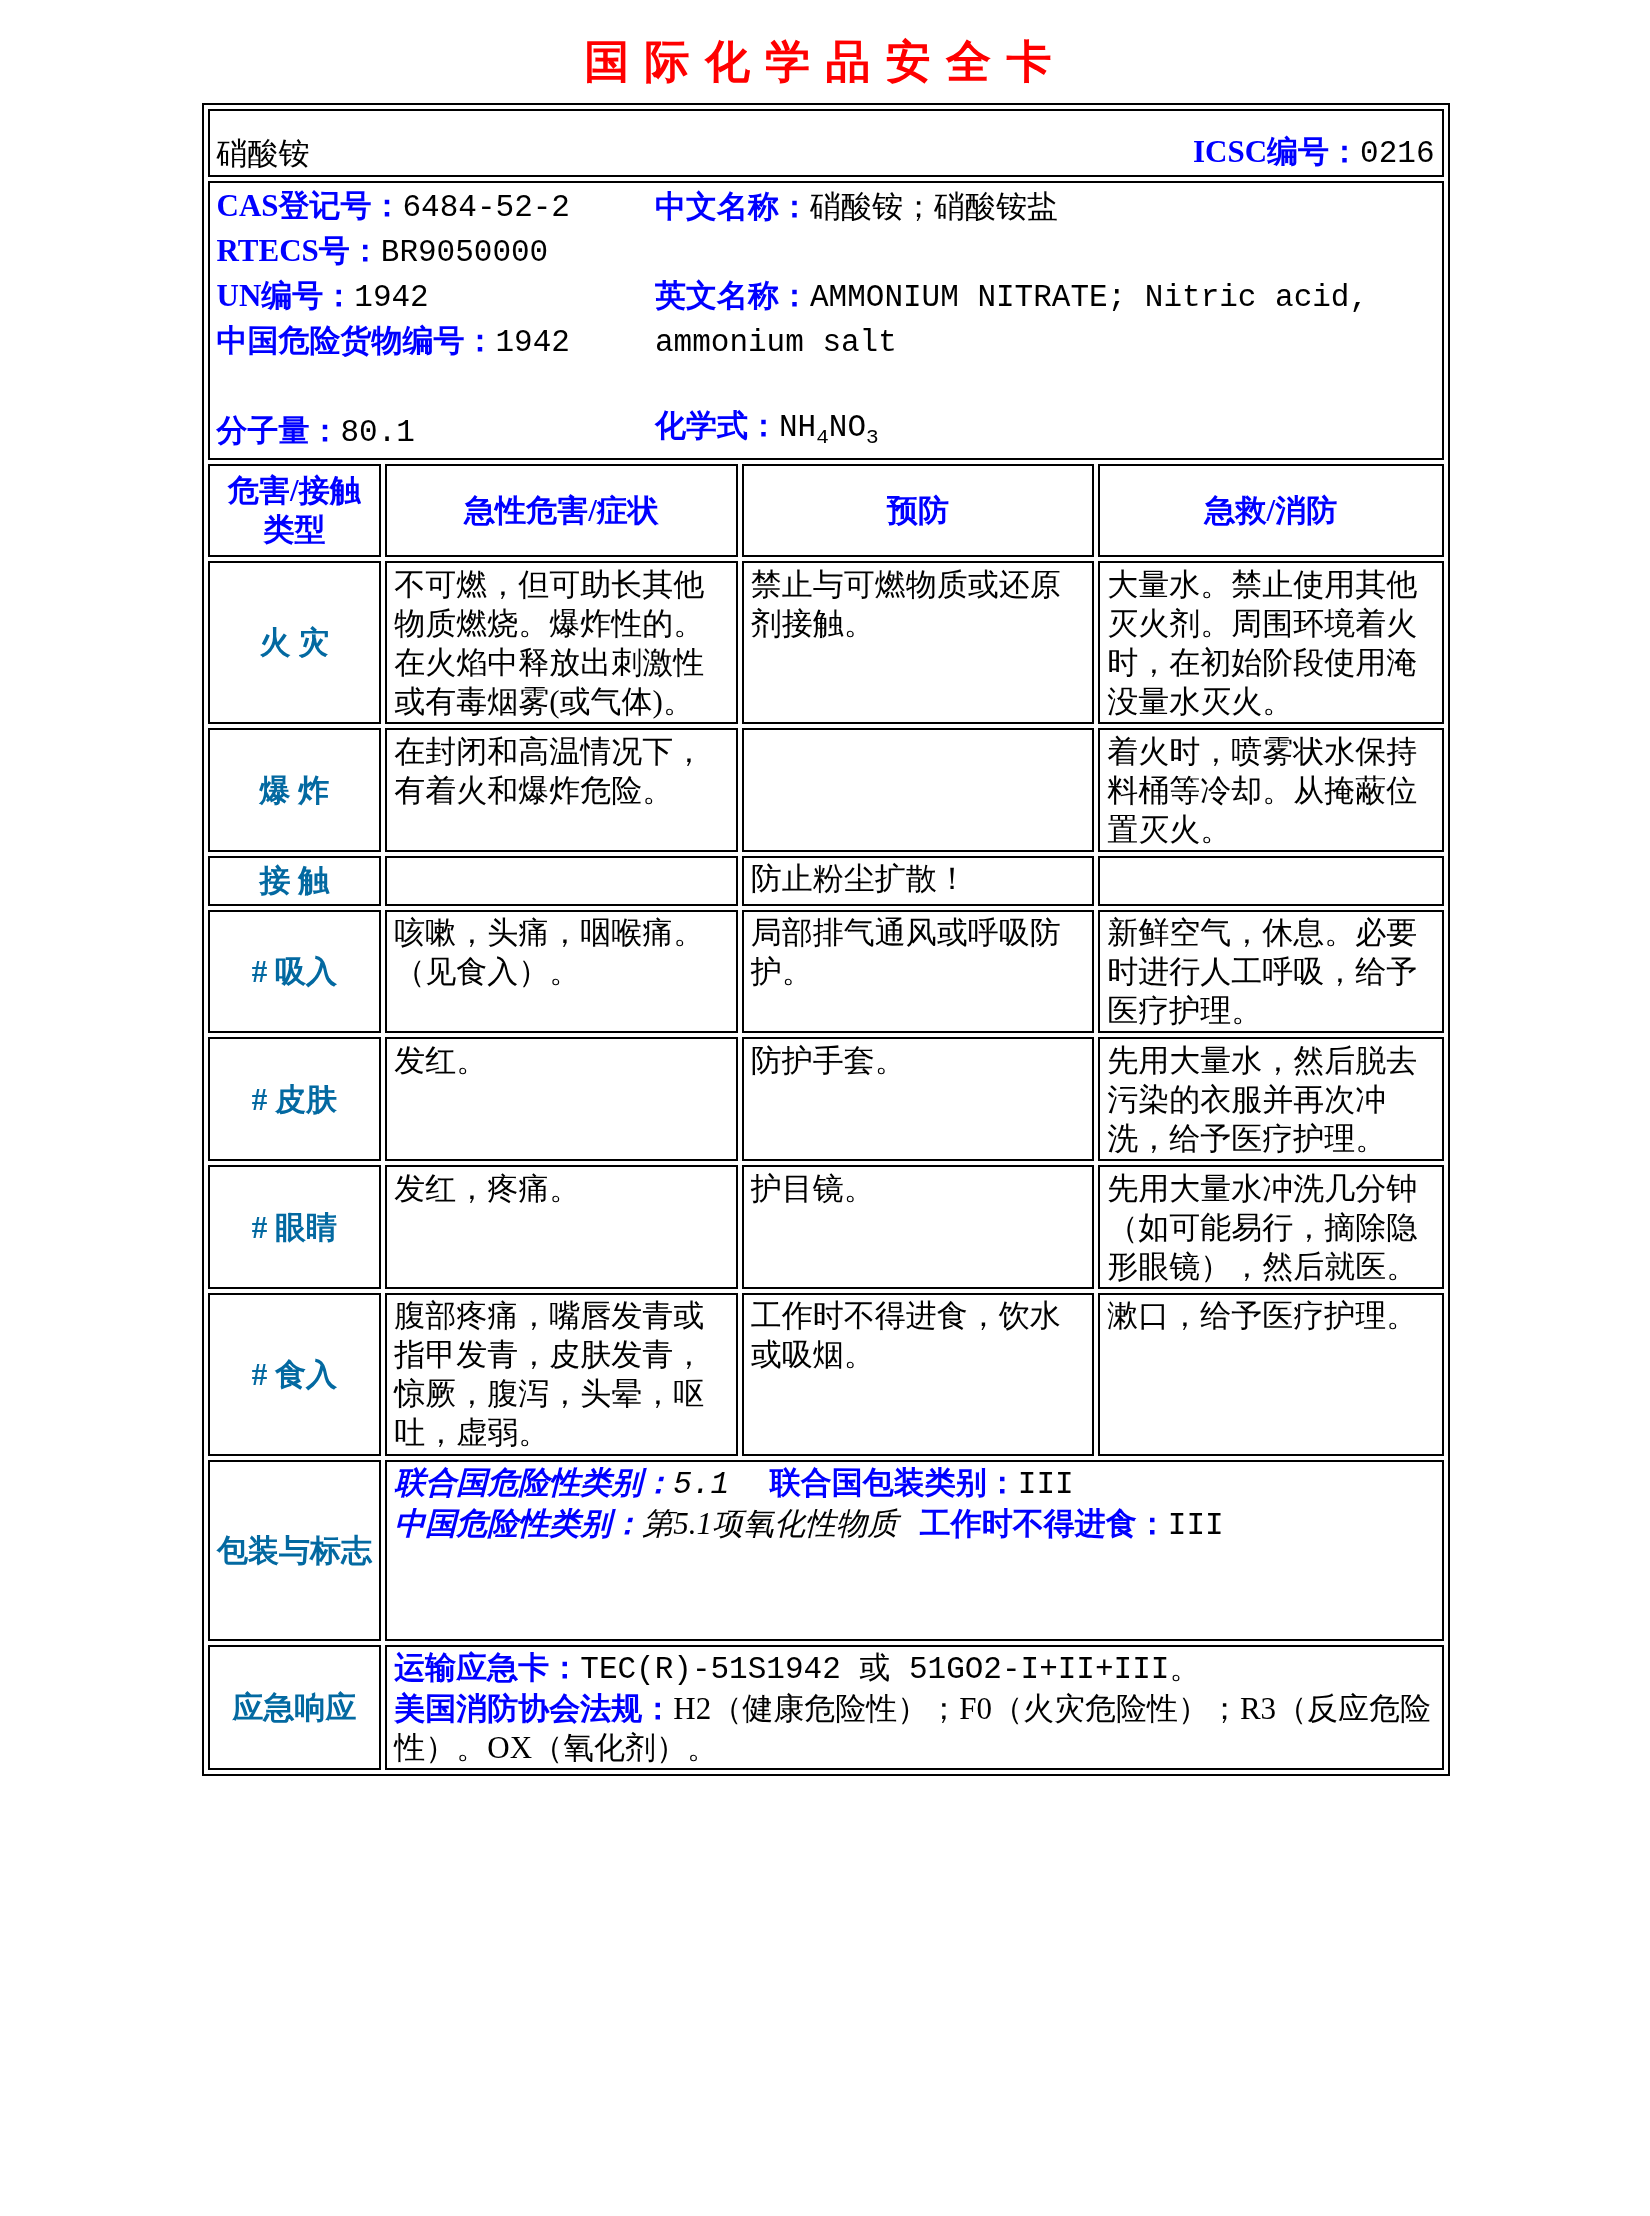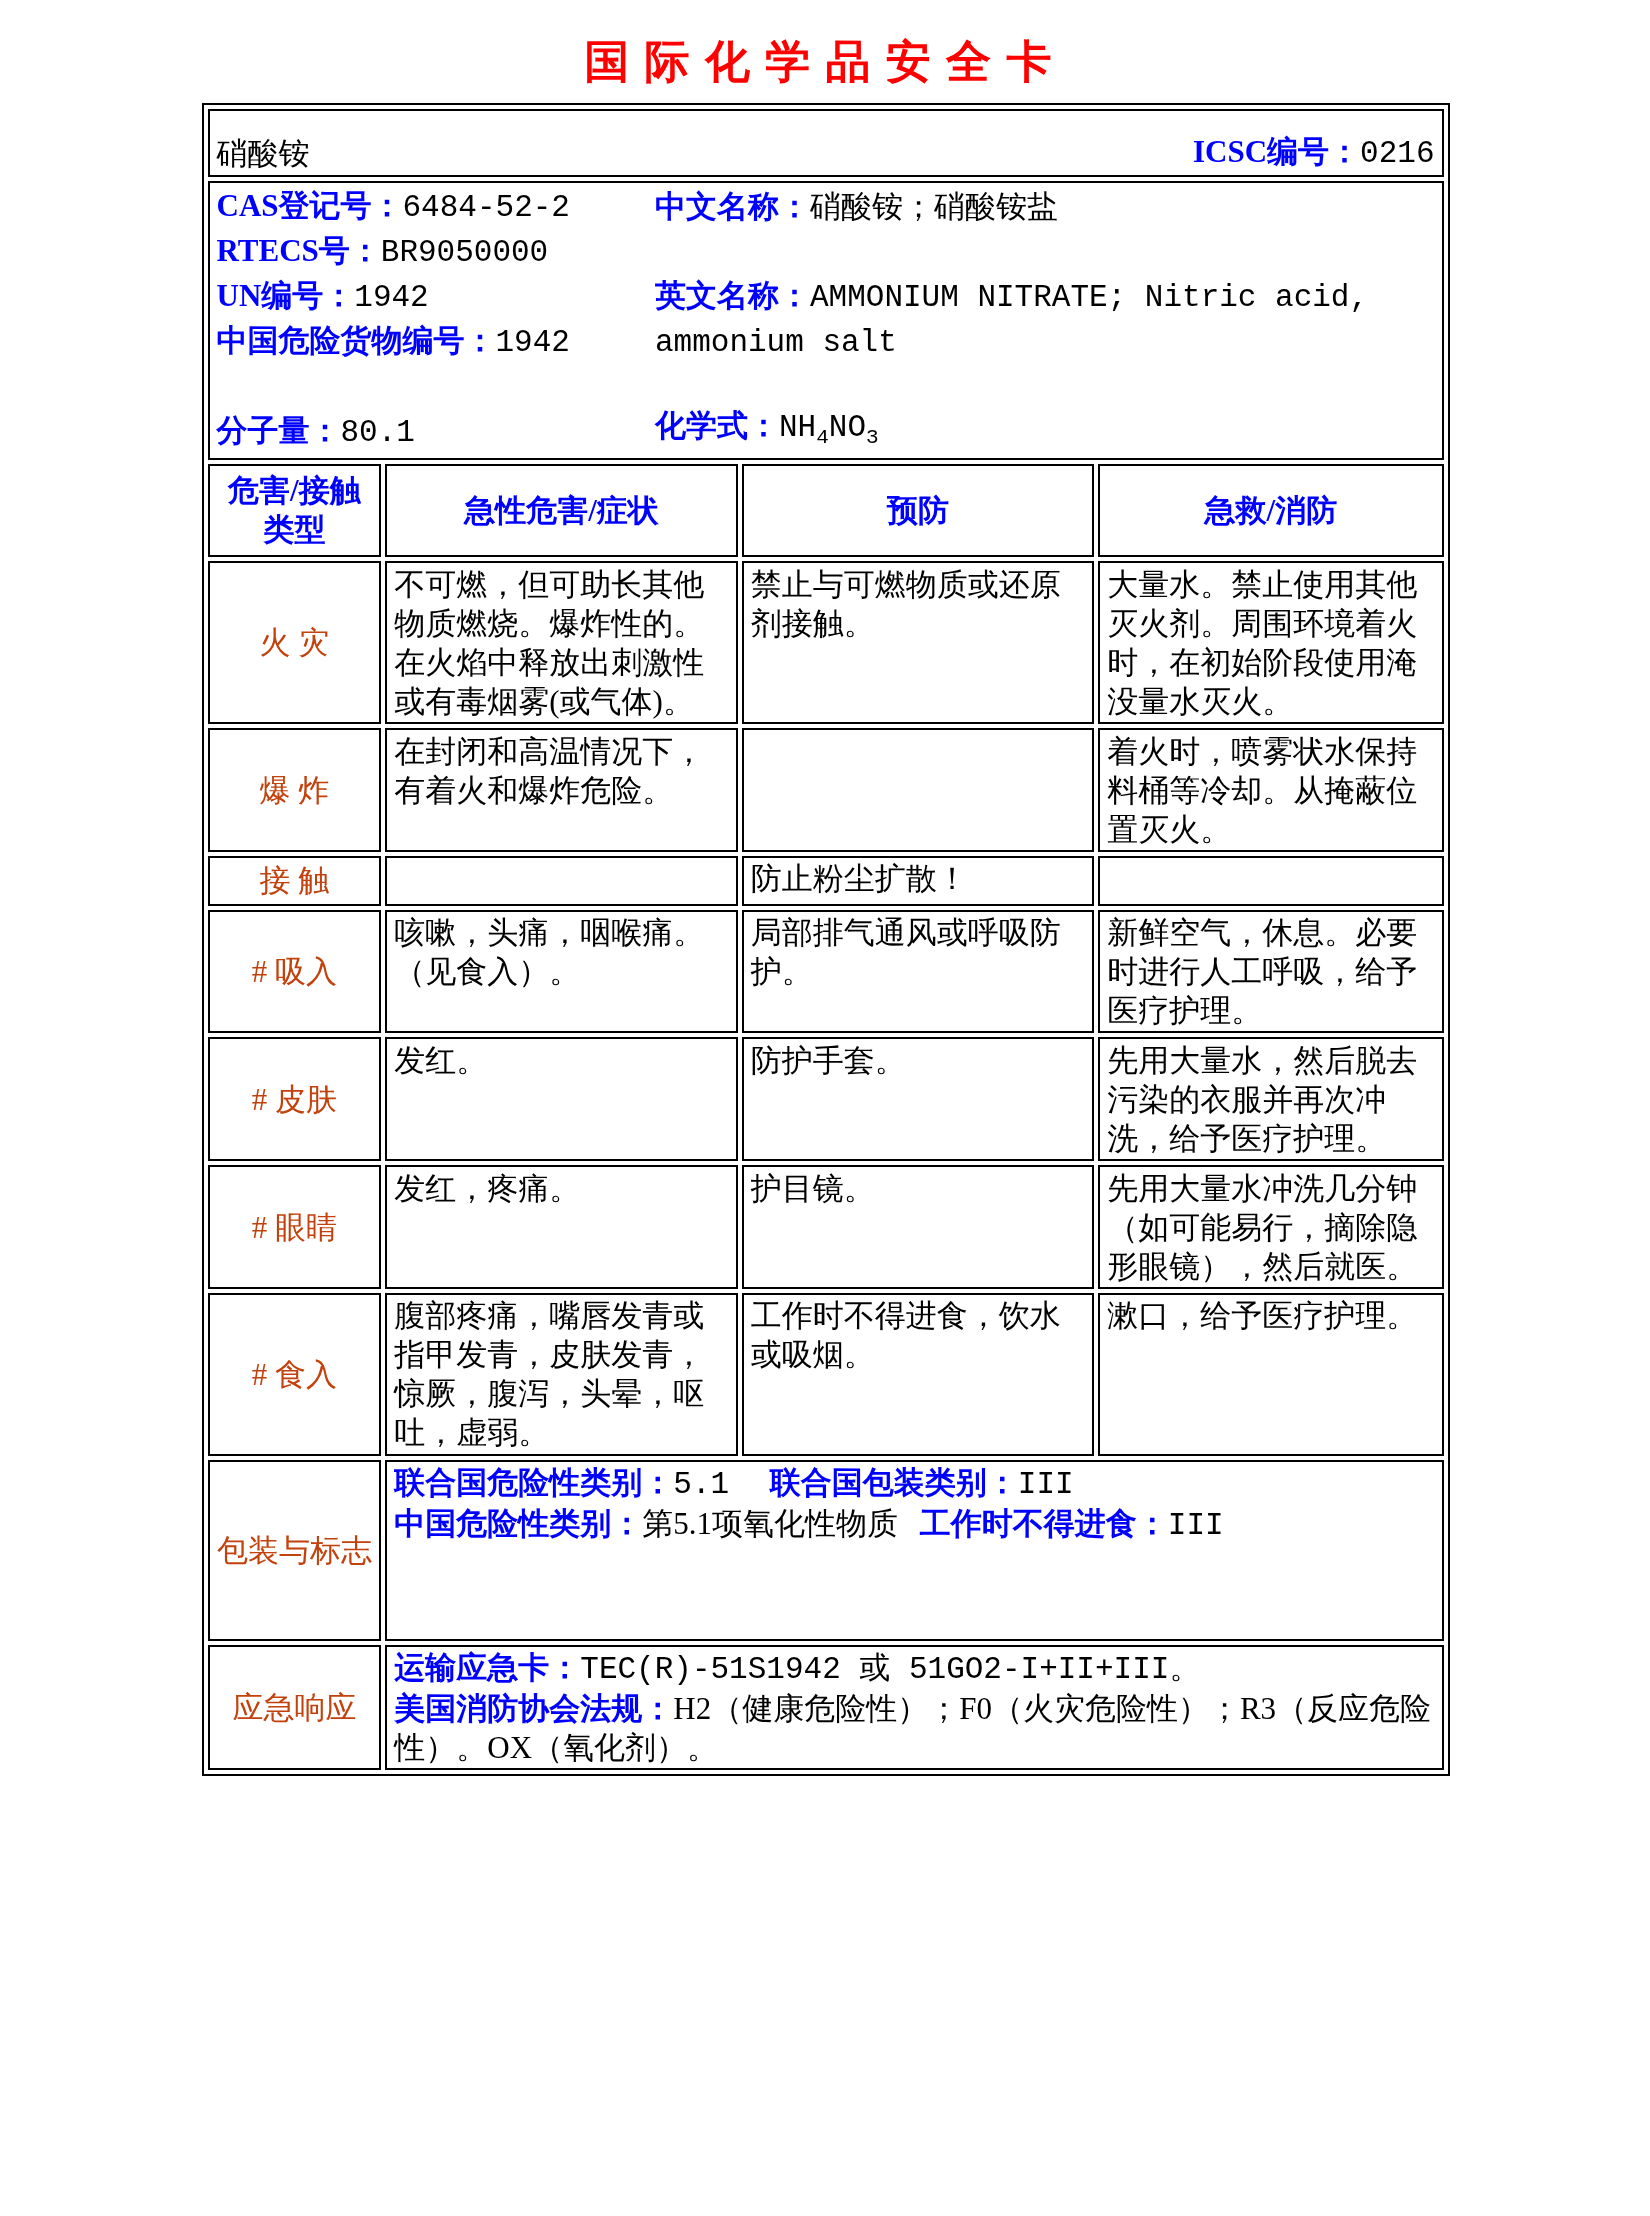--- a/index.html
+++ b/index.html
@@ -27,22 +27,22 @@
   td{
     border:2.1px solid #000;
     padding:1.4px 7px;
     vertical-align:top;
     font-size:31px;
     line-height:39px;
     overflow:hidden;
     word-break:break-all;
   }
   td.rowlabel{
-    color:#c2410c;
-    font-weight:normal;
+    color:#0369a1;
+    font-weight:bold;
     text-align:center;
     vertical-align:middle;
     word-break:keep-all;
   }
   td.hdr{
     color:#0000ff;
     font-weight:bold;
     text-align:center;
     vertical-align:middle;
     white-space:pre-line;
@@ -52,21 +52,21 @@
   .toprow{display:flex;justify-content:space-between;align-items:flex-end;height:100%;}
   .idgrid{
     display:grid;
     grid-template-columns:36% 64%;
     grid-auto-rows:45px;
     height:100%;
     align-items:center;
   }
   .idgrid > div{white-space:nowrap;}
   sub{font-size:21px;}
-  .pair{margin-right:33px;}
+  .pair{margin-right:33px;font-style:italic;}
   .secline{margin:0;}
 </style>
 </head>
 <body>
 
 <div class="page-title">国际化学品安全卡</div>
 
 <table class="card">
   <colgroup>
     <col style="width:14.2%">

